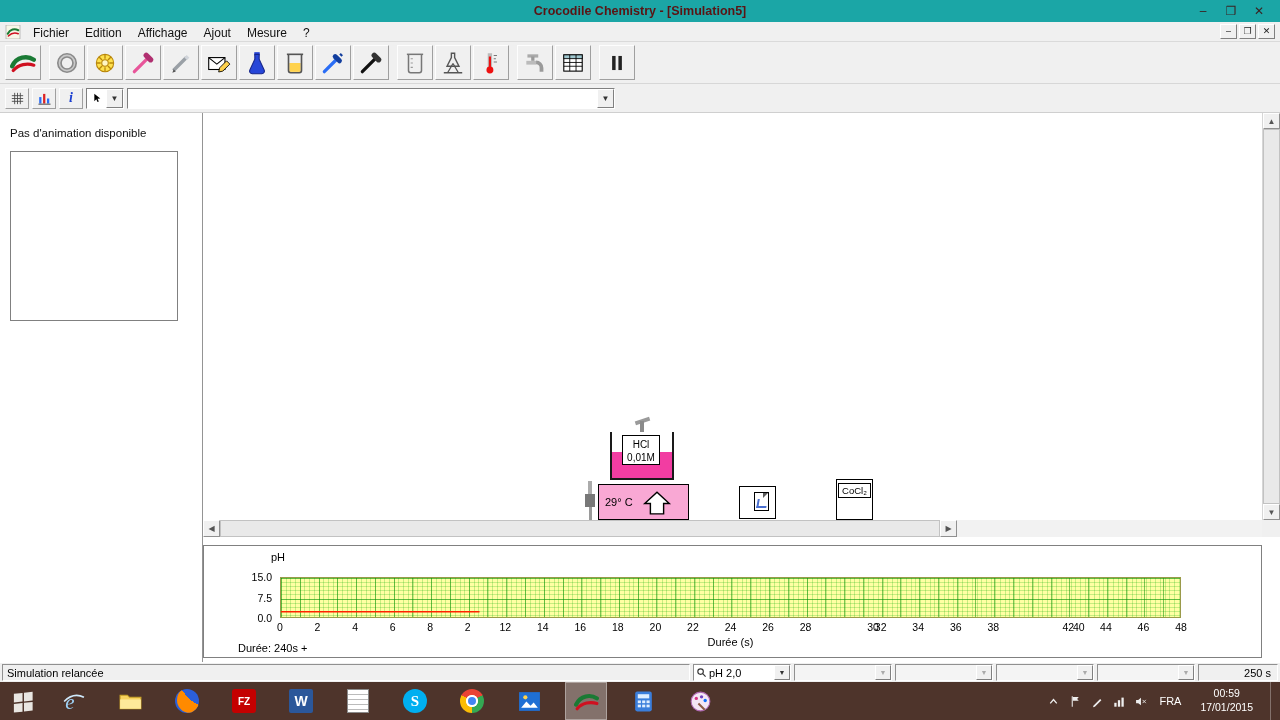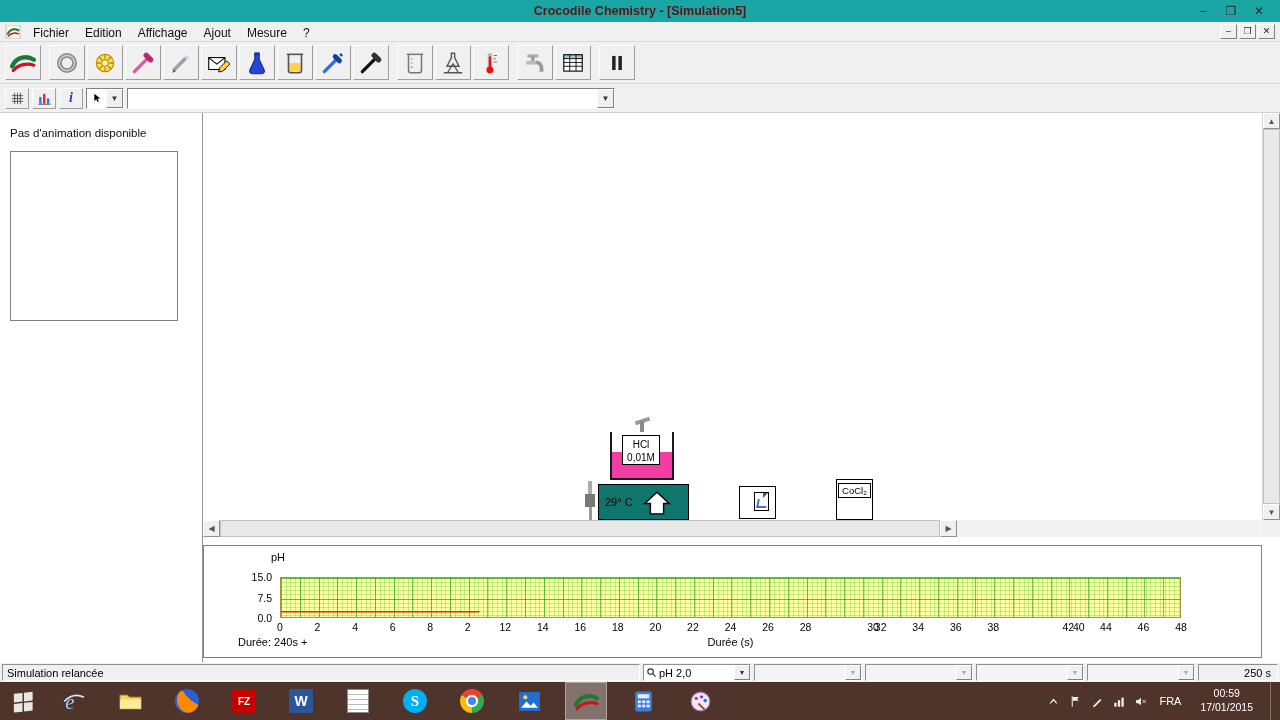--- a/index.html
+++ b/index.html
@@ -66,21 +66,21 @@
 
   
   .beaker { position:absolute; left:407px; top:306px; width:64px; height:61px; }
   .stirrer-rod { position:absolute; left:30px; top:2px; width:4px; height:16px; background:#8a8a8a; }
   .stirrer-top { position:absolute; left:25px; top:0px; width:15px; height:4px; background:#9a9a9a; transform:rotate(-18deg); }
   .beaker-body { position:absolute; left:0; right:0; top:13px; bottom:0; border:2px solid #1a1a1a; border-top:none; background:#fff; }
   .liquid { position:absolute; left:0; right:0; bottom:0; height:26px; }
   .beaker-label { position:absolute; left:12px; top:16px; width:38px; height:30px; background:#fff; border:1px solid #000;
                   font-size:10px; line-height:13px; text-align:center; padding-top:2px; z-index:2; }
 
-  .heater { position:absolute; left:395px; top:371px; width:91px; height:36px; background:#0f766e; border:1.5px solid #000;
+  .heater { position:absolute; left:395px; top:371px; width:91px; height:36px; background:#f9a8d4; border:1.5px solid #000;
             display:flex; align-items:center; }
   .heater-temp { font-size:11px; margin-left:6px; white-space:nowrap; }
   .heater-arrow { margin-left:7px; }
 
   .probe { position:absolute; left:380px; top:368px; width:14px; height:40px; }
   .probe-rod { position:absolute; left:5px; top:0; width:4px; height:14px; background:#ababab; }
   .probe-mid { position:absolute; left:2px; top:13px; width:10px; height:13px; background:#787878; }
   .probe-tip { position:absolute; left:6px; top:26px; width:3px; height:13px; background:#9a9a9a; }
 
   .jar { position:absolute; left:536px; top:373px; width:37px; height:33px; background:#fff; border:1.5px solid #000; }
@@ -103,27 +103,27 @@
   .plot { position:absolute; left:76px; top:31px; width:901px; height:41px; border:1px solid #9a9a4a;
           background-color:#ffffa3;
           background-image:
             repeating-linear-gradient(to right, rgba(0,140,0,.5) 0 1px, transparent 1px 18.77px),
             repeating-linear-gradient(to bottom, rgba(0,140,0,.5) 0 1px, transparent 1px 20.5px),
             repeating-linear-gradient(to right, rgba(0,170,0,.22) 0 1px, transparent 1px 4.7px),
             repeating-linear-gradient(to bottom, rgba(0,170,0,.22) 0 1px, transparent 1px 4.1px); }
   .plot svg { position:absolute; left:0; top:0; width:100%; height:100%; }
   .x-ticks { position:absolute; left:76px; top:75px; width:901px; height:13px; }
   .x-tick { position:absolute; transform:translateX(-50%); font-size:10.5px; }
-  .duration { position:absolute; left:34px; top:90px; font-size:11px; }
+  .duration { position:absolute; left:34px; top:96px; font-size:11px; }
   .xlabel { position:absolute; left:76px; top:90px; width:901px; text-align:center; font-size:11px; }
 
   
   .statusbar { flex:0 0 20px; background:#f0f0f0; display:flex; align-items:stretch; gap:3px; padding:1px 2px; border-top:1px solid #fff; }
   .status-msg { flex:1; border:1px solid; border-color:#909090 #fff #fff #909090; font-size:11px; padding:0 4px; display:flex; align-items:center; }
-  .status-combo { width:108px; background:#fff; border:1px solid; border-color:#909090 #fff #fff #909090;
+  .status-combo { width:98px; background:#fff; border:1px solid; border-color:#909090 #fff #fff #909090;
                   display:flex; align-items:center; font-size:11px; gap:2px; padding-left:2px; }
   .status-combo .arrow-btn { margin-left:auto; width:16px; align-self:stretch; background:#f0f0f0; border:1px solid;
                              border-color:#fff #808080 #808080 #fff; font-size:7px; color:#333;
                              display:flex; align-items:center; justify-content:center; }
   .status-combo.disabled { background:#f4f4f4; }
   .status-combo.disabled .arrow-btn { color:#aaa; }
   .status-time { width:80px; border:1px solid; border-color:#909090 #fff #fff #909090; font-size:11px;
                  display:flex; align-items:center; justify-content:flex-end; padding-right:6px; }
 
   

